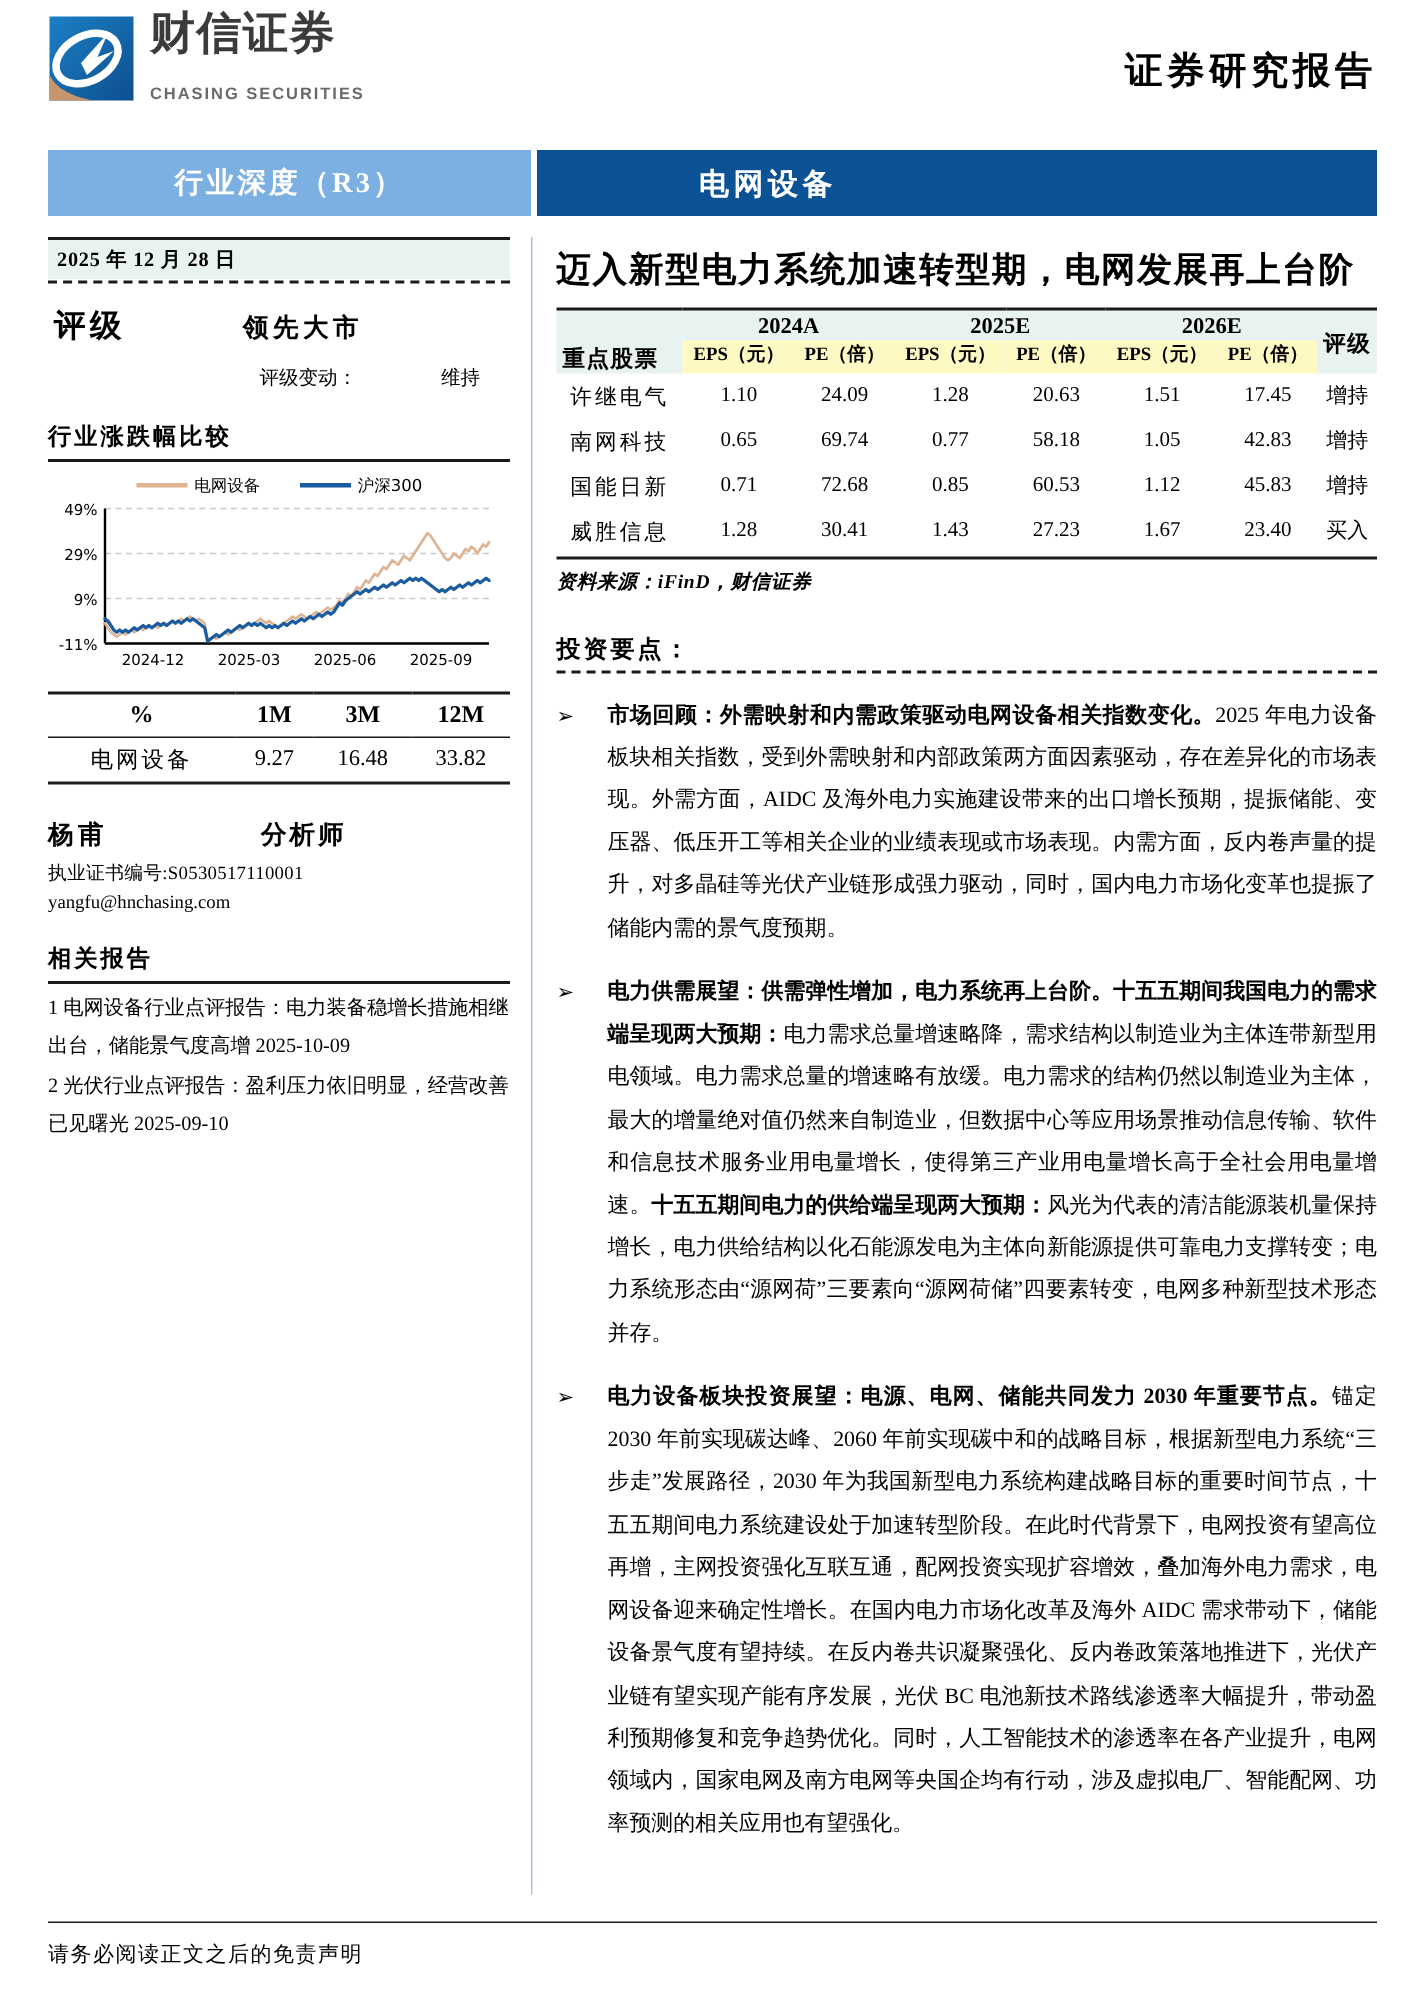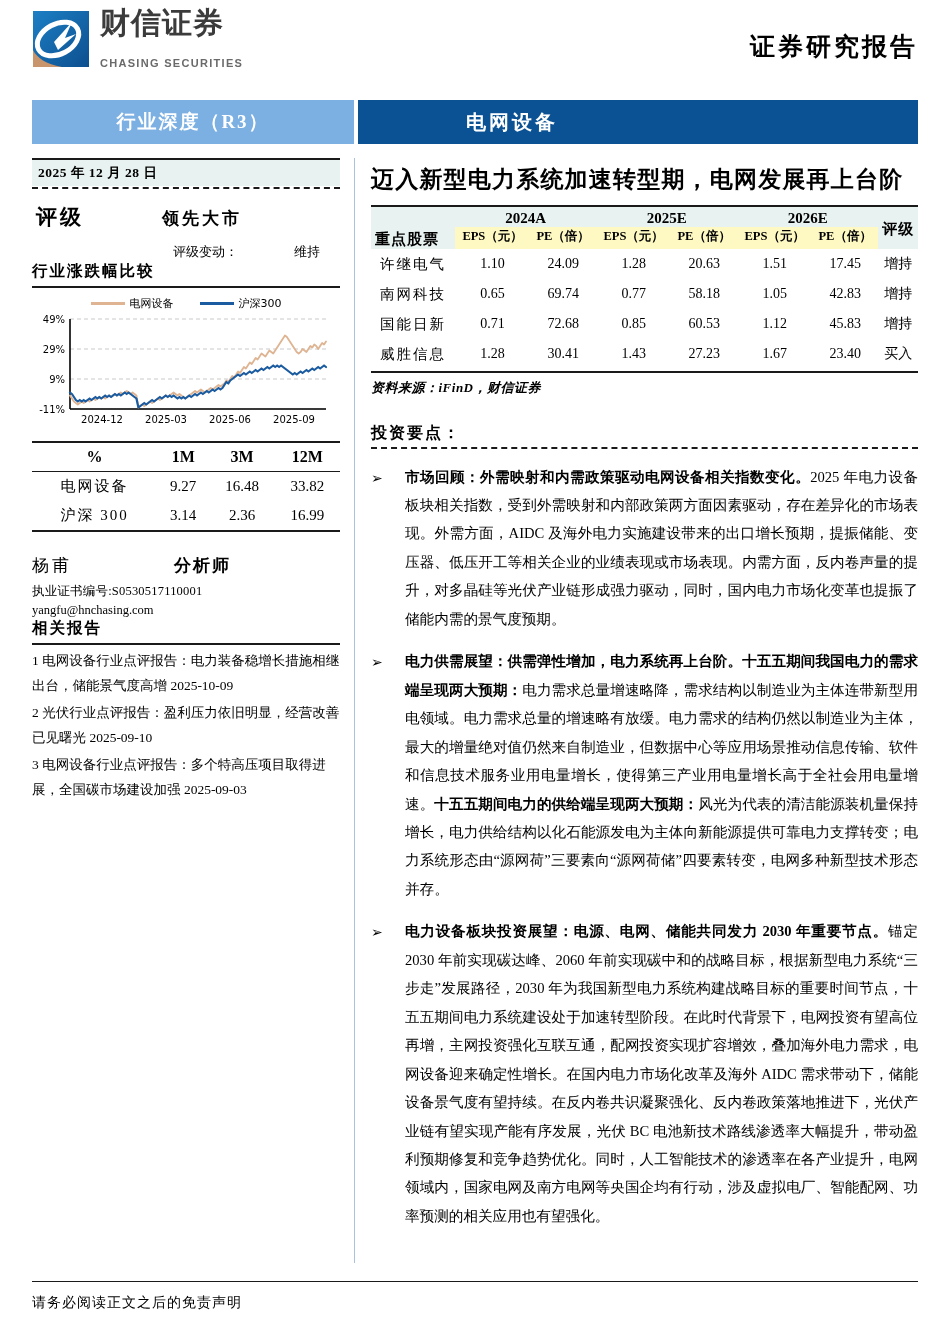--- a/index.html
+++ b/index.html
@@ -158,20 +158,21 @@
     margin-top: 12px;
     padding-right: 20px;
     gap: 56px;
     align-items: center;
   }
 
   .section-head {
     font-size: 15.5px;
     font-weight: bold;
     letter-spacing: 2px;
+    margin-top: 20px;
     margin-bottom: 4px;
   }
 
   
   .chart-wrap { margin-top: 8px; }
   .chart-legend {
     display: flex;
     justify-content: center;
     gap: 26px;
     font-family: "DejaVu Sans", "Liberation Sans", sans-serif;
@@ -203,21 +204,21 @@
   .perf-mid { border-top: 1px solid #1a1a1a; }
 
   
   .analyst-block { margin-top: 22px; }
   .analyst-row {
     display: flex;
     align-items: baseline;
   }
   .analyst-name {
     font-size: 17px;
-    font-weight: normal;
+    font-weight: bold;
     letter-spacing: 3px;
   }
   .analyst-title {
     font-size: 17px;
     font-weight: bold;
     letter-spacing: 2px;
     margin-left: 102px;
   }
   .analyst-line {
     font-size: 12.5px;
@@ -435,45 +436,38 @@
             <th class="perf-top">12M</th>
           </tr>
         </thead>
         <tbody>
           <tr>
             <td class="rowhead perf-mid">电网设备</td>
             <td class="perf-mid">9.27</td>
             <td class="perf-mid">16.48</td>
             <td class="perf-mid">33.82</td>
           </tr>
-          <tr>
-            <td class="rowhead">沪深 300</td>
-            <td>3.14</td>
-            <td>2.36</td>
-            <td>16.99</td>
-          </tr>
         </tbody>
       </table>
       <div class="rule-thick"></div>
 
       <div class="analyst-block">
         <div class="analyst-row">
           <span class="analyst-name">杨甫</span>
           <span class="analyst-title">分析师</span>
         </div>
         <div class="analyst-line">执业证书编号:S0530517110001</div>
         <div class="analyst-mail">yangfu@hnchasing.com</div>
       </div>
 
       <div class="section-head">相关报告</div>
       <div class="rule-thick"></div>
       <div class="related-list">
         <div class="related-item">1 电网设备行业点评报告：电力装备稳增长措施相继出台，储能景气度高增 2025-10-09</div>
         <div class="related-item">2 光伏行业点评报告：盈利压力依旧明显，经营改善已见曙光 2025-09-10</div>
-        <div class="related-item">3 电网设备行业点评报告：多个特高压项目取得进展，全国碳市场建设加强 2025-09-03</div>
       </div>
     </div>
 
     <div class="col-divider"></div>
 
     <div class="col-right">
 
       <div class="main-title">迈入新型电力系统加速转型期，电网发展再上台阶</div>
 
       <table class="stock-table">

